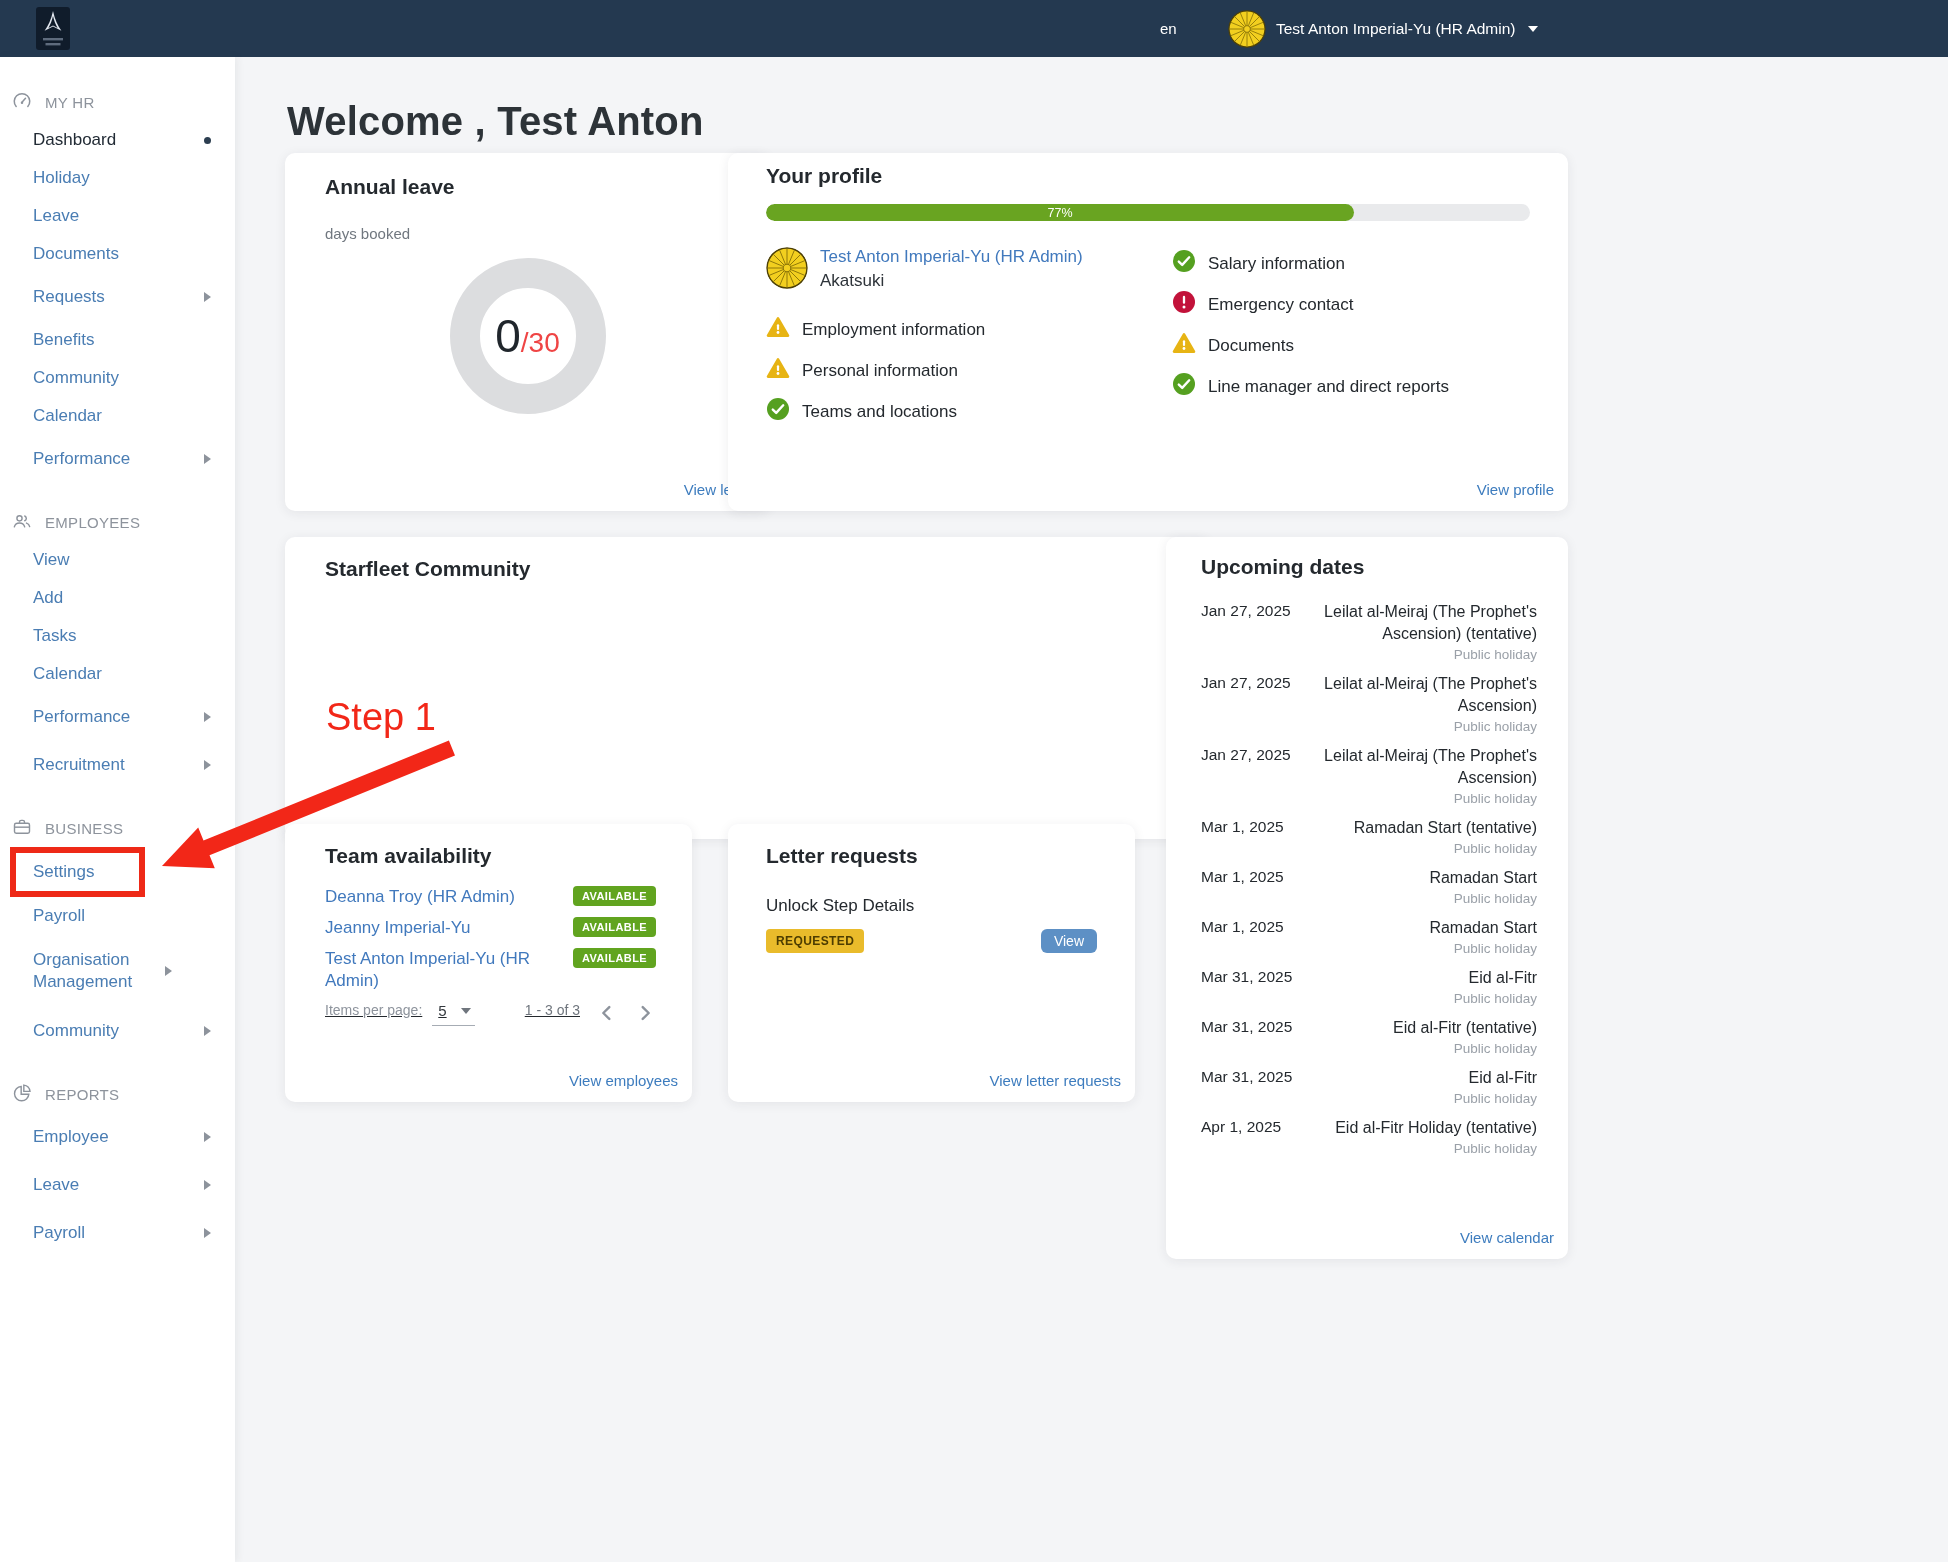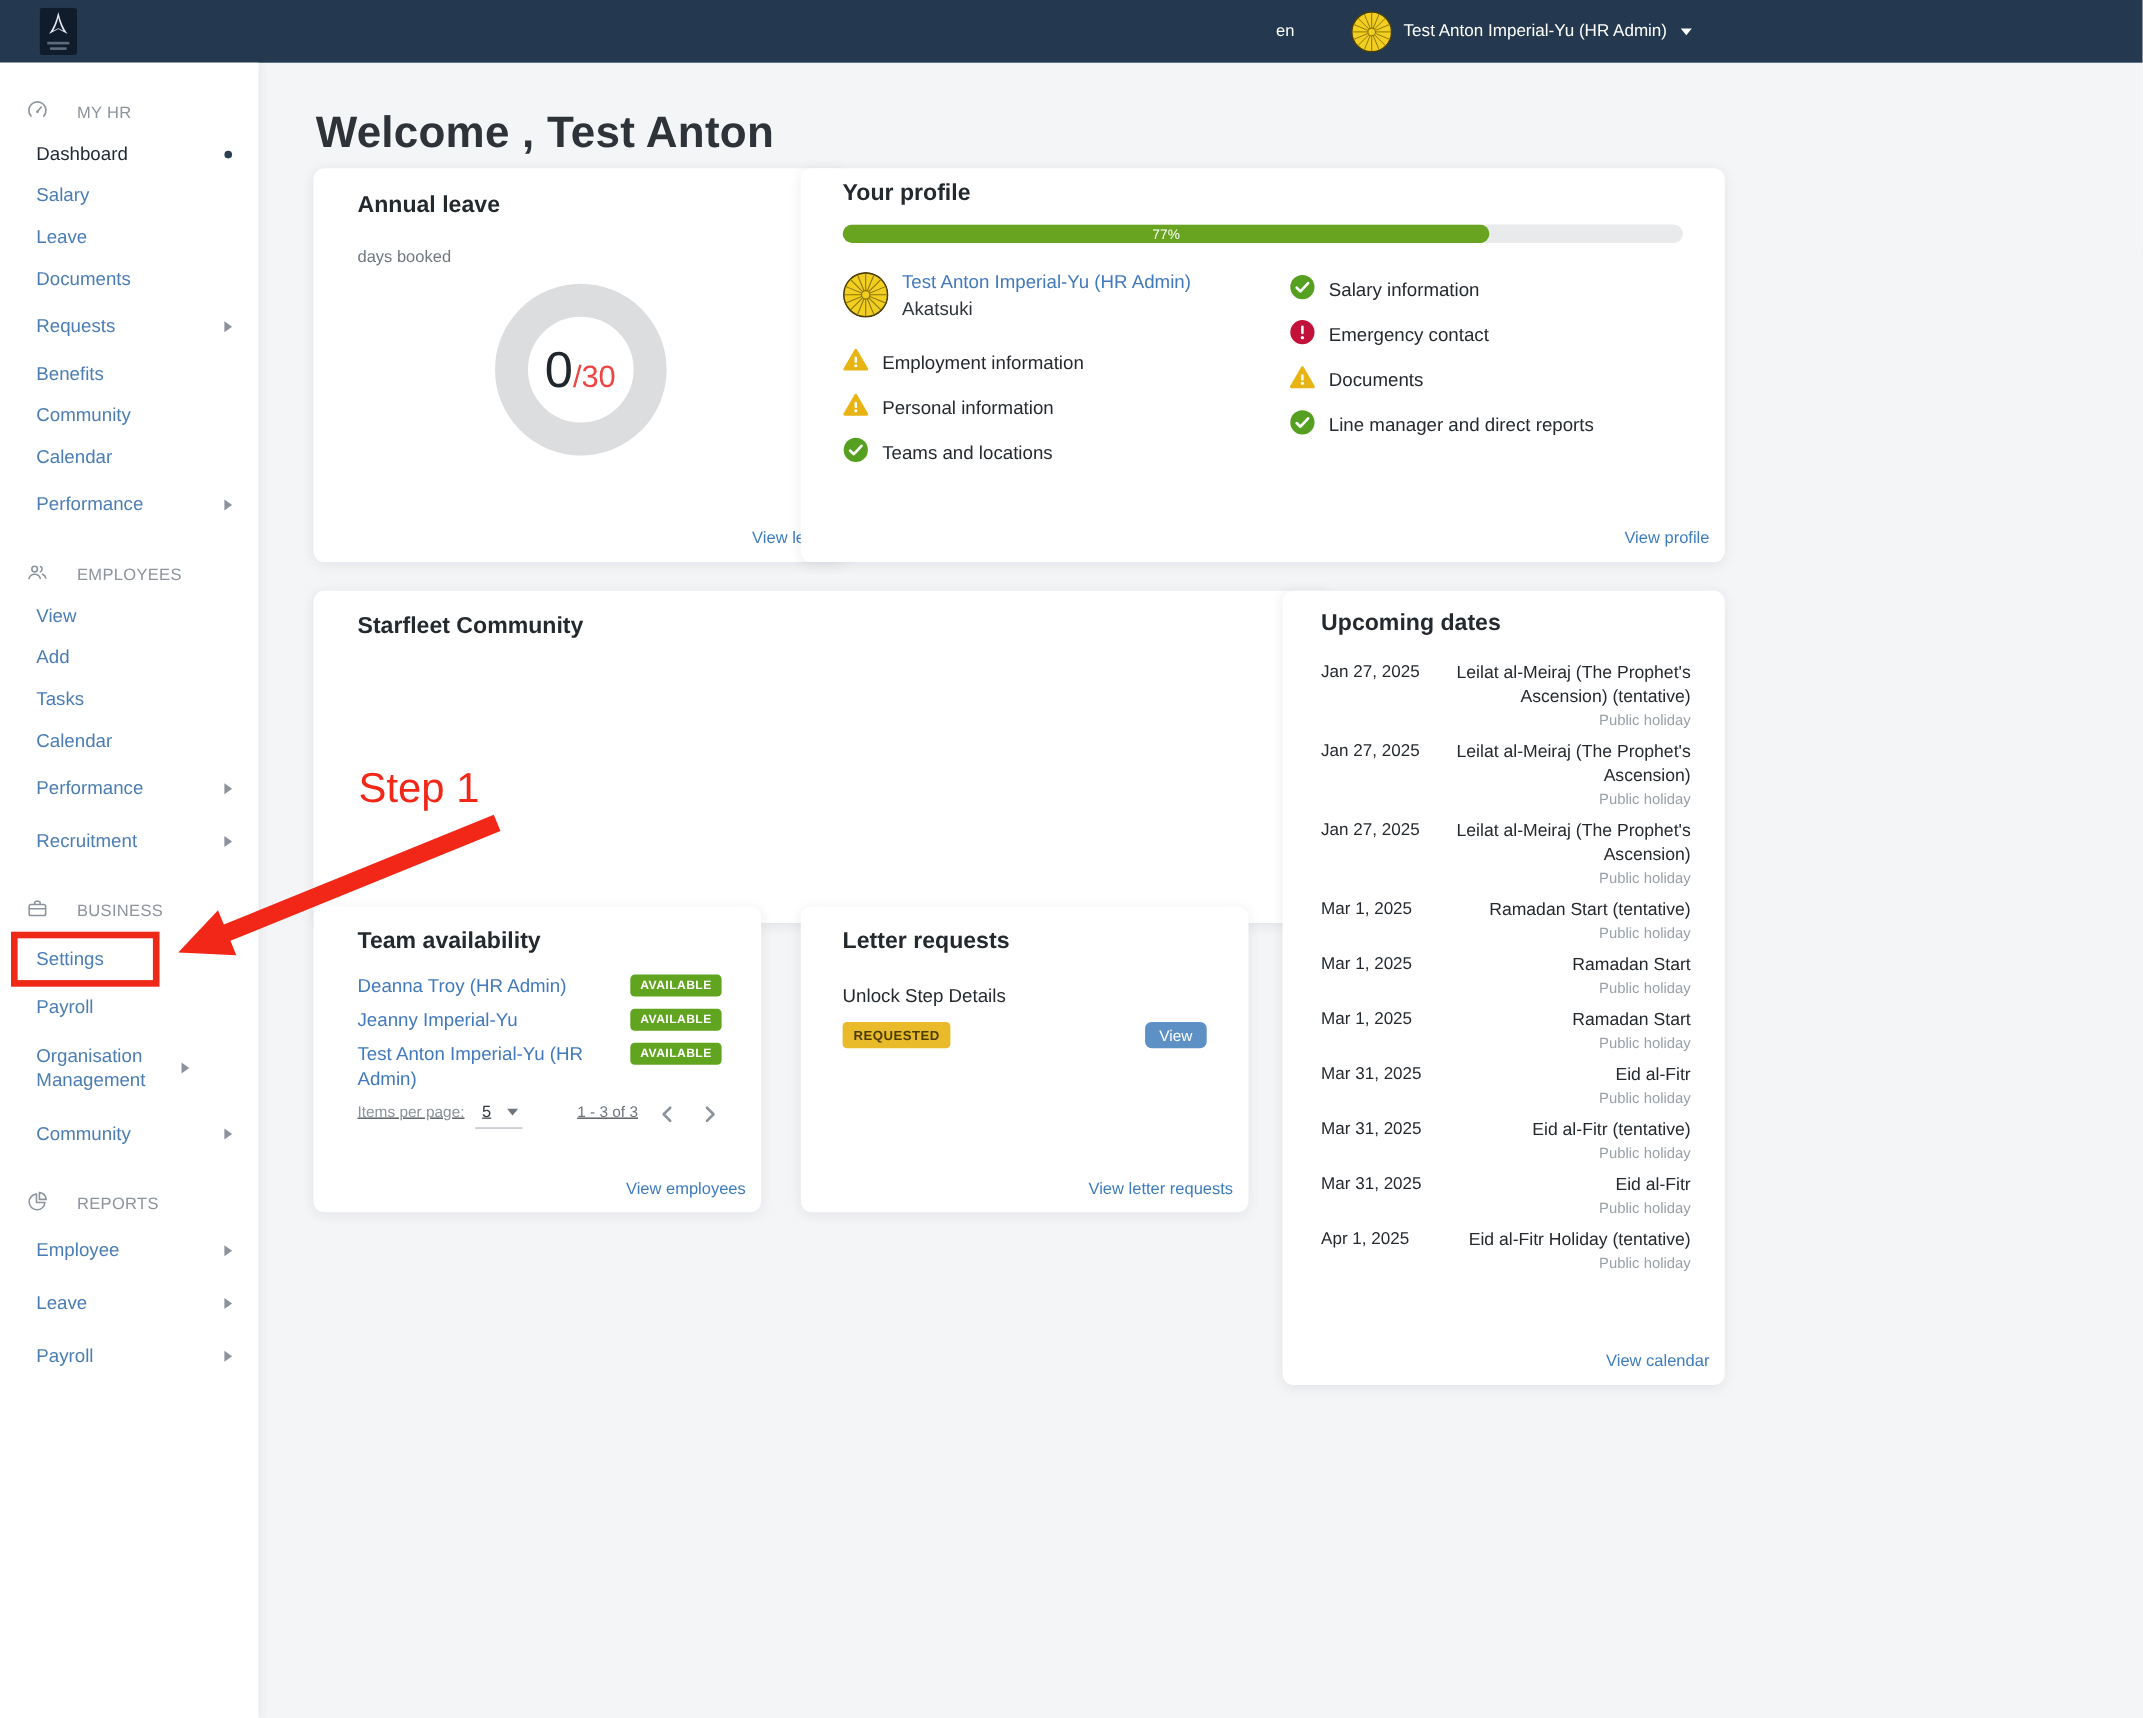--- a/index.html
+++ b/index.html
@@ -11,21 +11,21 @@
   .tb-lang{position:absolute;left:1160px;top:0;height:57px;display:flex;align-items:center;
            color:#fff;font-size:15px;cursor:pointer;}
   .tb-user{position:absolute;left:1228px;top:0;height:57px;display:flex;align-items:center;gap:10px;cursor:pointer;}
   .tb-user .uname{color:#fff;font-size:15.5px;}
   .caret-down{width:0;height:0;border-left:5px solid transparent;border-right:5px solid transparent;
               border-top:6px solid #fff;margin-left:2px;}
   .avatar{border-radius:50%;overflow:hidden;display:block;}
   
   .sidebar{position:absolute;left:0;top:57px;width:235px;height:1505px;background:#ffffff;
            box-shadow:2px 0 8px rgba(40,50,60,.07);z-index:2;}
-  .side-section{display:flex;align-items:center;gap:26px;padding-left:24px;height:38px;margin-top:20px;
+  .side-section{display:flex;align-items:center;gap:13px;padding-left:12px;height:38px;margin-top:20px;
                 color:#8d939c;font-size:15px;letter-spacing:.3px;}
   .side-section.first{margin-top:26px;}
   .side-item{display:flex;align-items:center;height:38px;padding-left:33px;padding-right:24px;
              color:#4a7db3;font-size:17px;cursor:pointer;}
   .side-item .lbl{flex:1;}
   .side-item.active{color:#222b35;}
   .active-dot{width:7px;height:7px;border-radius:50%;background:#2c3e50;}
   .side-item.expandable{height:48px;}
   .chev{width:0;height:0;border-left:7px solid #8d939c;border-top:5px solid transparent;
         border-bottom:5px solid transparent;}
@@ -149,21 +149,21 @@
           <circle cx="12" cy="14" r="1.5" fill="#8d939c" stroke="none"></circle>
         </svg>
       </span>
       <span>MY HR</span>
     </div>
     <div class="side-item active">
       <span class="lbl">Dashboard</span>
       <span class="active-dot"></span>
     </div>
     <div class="side-item">
-      <span class="lbl">Salary</span>
+      <span class="lbl">Holiday</span>
     </div>
     <div class="side-item">
       <span class="lbl">Leave</span>
     </div>
     <div class="side-item">
       <span class="lbl">Documents</span>
     </div>
     <div class="side-item expandable">
       <span class="lbl">Requests</span>
       <span class="chev"></span>

